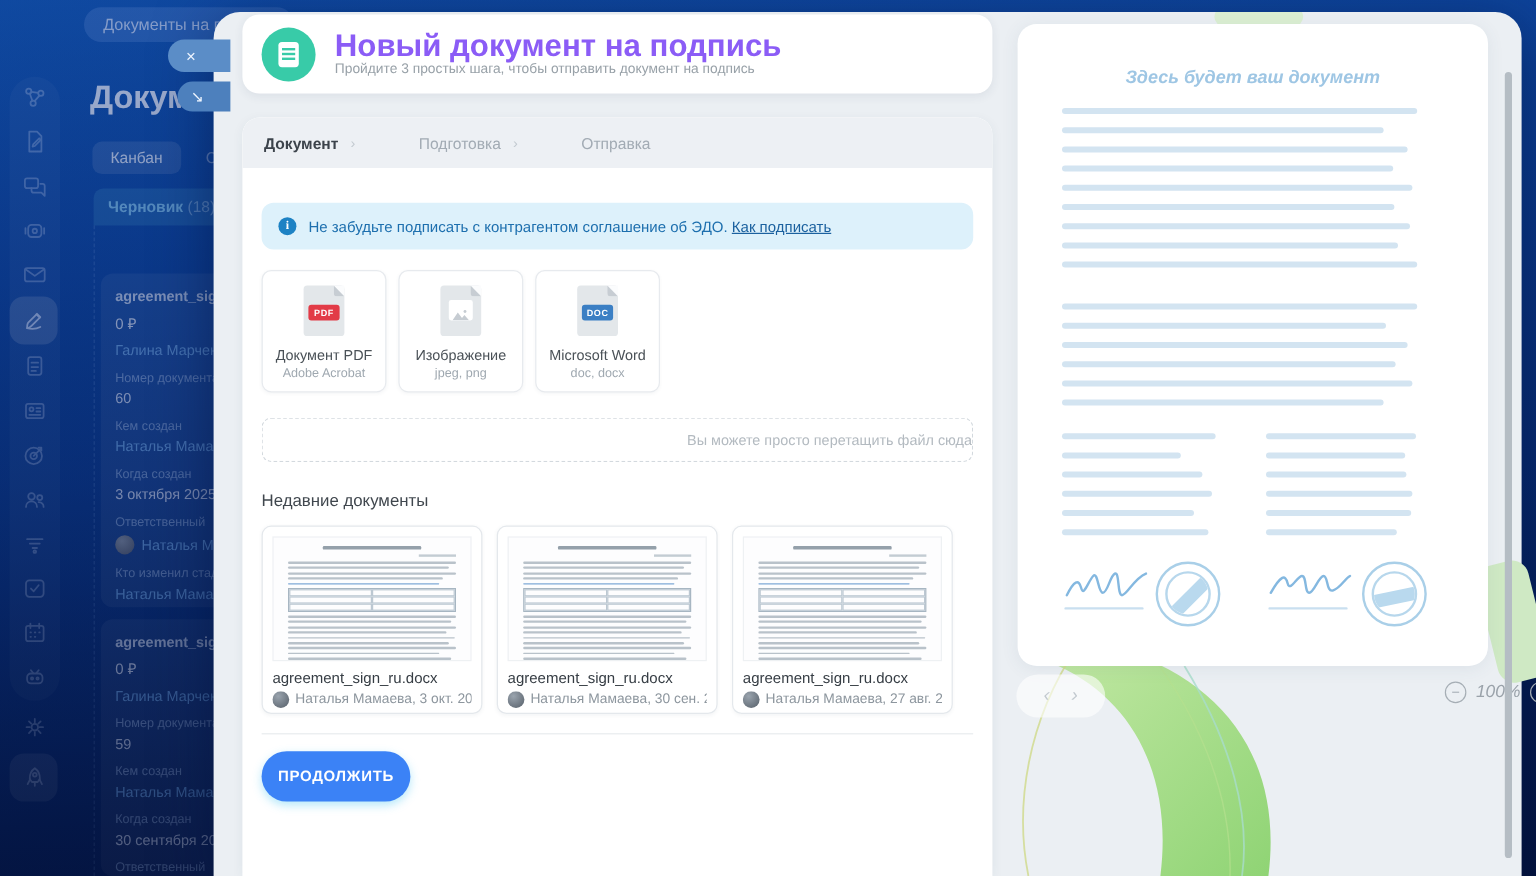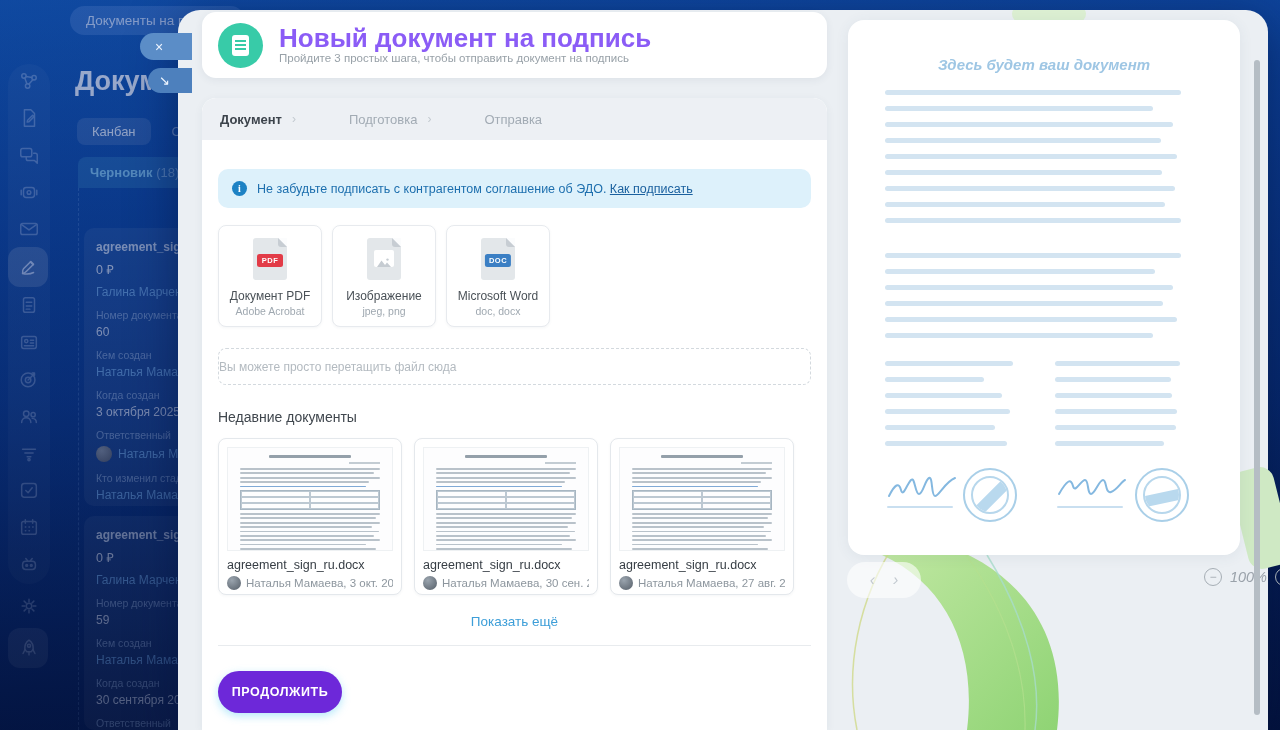--- a/index.html
+++ b/index.html
@@ -63,39 +63,39 @@
   .ftype { width:104px; height:102px; background:#fff; border:1px solid #e7eaee; border-radius:8px; box-shadow:0 1px 3px rgba(60,70,90,.05); display:flex; flex-direction:column; align-items:center; padding-top:12px; cursor:pointer; }
   .fpage { width:34px; height:42px; background:#e3e7ea; border-radius:3px; position:relative; }
   .fpage:before { content:""; position:absolute; right:0; top:0; border-style:solid; border-width:0 9px 9px 0; border-color:transparent #fbfcfd transparent transparent; }
   .fpage:after { content:""; position:absolute; right:0; top:0; width:9px; height:9px; background:#c7cdd3; border-radius:0 0 0 3px; clip-path:polygon(0 0,0 100%,100% 100%); }
   .fbadge { position:absolute; left:50%; top:16px; transform:translateX(-50%); min-width:26px; padding:2px 4px; border-radius:2.5px; color:#fff; font-size:7.5px; font-weight:bold; text-align:center; letter-spacing:.5px; }
   .fpic { position:absolute; left:7px; top:12px; width:20px; height:17px; background:#fff; border-radius:2px; display:flex; align-items:flex-end; justify-content:center; overflow:hidden; }
   .fpic svg { width:14px; height:10px; }
   .ftype-t { margin-top:9px; font-size:12px; color:#4a5157; }
   .ftype-s { margin-top:2px; font-size:10.5px; color:#9fa8b0; }
 
-  .dropzone { margin-top:21px; height:37px; border:1.5px dashed #d3d9de; border-radius:8px; display:flex; align-items:center; justify-content:flex-start; font-size:12px; color:#b3bac0; }
+  .dropzone { margin-top:21px; height:37px; border:1.5px dashed #d3d9de; border-radius:8px; display:flex; align-items:center; justify-content:flex-end; font-size:12px; color:#b3bac0; }
 
   .recent-title { margin-top:24px; font-size:14px; color:#40474e; }
   .recent-row { margin-top:13px; display:flex; gap:12px; }
   .doc-card { width:184px; height:157px; background:#fff; border:1px solid #e4e8ec; border-radius:8px; box-shadow:0 1px 3px rgba(60,70,90,.05); padding:8px; cursor:pointer; }
   .doc-thumb { width:166px; height:104px; border:1px solid #eef1f3; background:#fdfdfe; padding:7px 12px 5px 12px; overflow:hidden; }
   .th-title { height:3px; width:58%; margin:0 auto 4px auto; background:#94a0aa; border-radius:1px; }
   .th-date { height:2px; width:22%; margin:0 0 4px auto; background:#c3ccd3; }
   .th-line { height:1.8px; background:#b9c2ca; border-radius:1px; margin-bottom:2.6px; }
   .th-line.blue { background:#7fa9d6; }
   .th-table { height:20px; border:1px solid #a7b6c2; margin:2px 0 3px 0; display:grid; grid-template-columns:1fr 1fr; grid-template-rows:1fr 1fr 1fr; }
   .th-table div { border:0.5px solid #bcc8d2; }
   .doc-name { margin-top:7px; font-size:12.5px; color:#363d44; }
   .doc-meta { margin-top:4px; display:flex; align-items:center; gap:5px; font-size:11.5px; color:#8d969e; white-space:nowrap; overflow:hidden; }
   .doc-ava { width:14px; height:14px; border-radius:50%; background:radial-gradient(circle at 35% 30%,#9aa4ae,#555e68); flex:0 0 14px; }
 
   .show-more { margin-top:19px; text-align:center; font-size:13.5px; color:#3d9ed8; cursor:pointer; }
   .divider { margin-top:16px; border-top:1px solid #e8ebee; }
-  .btn-continue { margin-top:25px; width:124px; height:42px; border:none; border-radius:21px; background:#6d28d9; color:#fff; font-size:12.5px; font-weight:bold; letter-spacing:.6px; font-family:"Liberation Sans", sans-serif; cursor:pointer; box-shadow:0 3px 8px rgba(71,198,242,.4); }
+  .btn-continue { margin-top:14px; width:124px; height:42px; border:none; border-radius:21px; background:#3b82f6; color:#fff; font-size:12.5px; font-weight:bold; letter-spacing:.6px; font-family:"Liberation Sans", sans-serif; cursor:pointer; box-shadow:0 3px 8px rgba(71,198,242,.4); }
 
   
   .preview-panel { position:absolute; left:649px; top:0; width:494px; height:720px; overflow:hidden; border-radius:0 22px 0 0;font-style:italic; }
   .deco { position:absolute; }
   .preview-card { position:absolute; left:21px; top:10px; width:392px; height:535px; background:#fff; border-radius:16px; box-shadow:0 2px 14px rgba(70,90,110,.08); z-index:2; }
   .pv-title { position:absolute; left:0; right:0; top:36px; text-align:center; font-size:15px; font-weight:600; color:#9ec6e4; }
   .sk-group { position:absolute; left:37px; width:296px; }
   .sk-line { height:5px; border-radius:3px; background:#d3e4f1; margin-bottom:11px; }
   .sk-col { position:absolute; width:130px; }
   .sig { position:absolute; z-index:2; }
@@ -413,21 +413,20 @@
                   <div class="th-line" style="width: 97%;"></div>
                 </div>
               <div class="doc-name">agreement_sign_ru.docx</div>
               <div class="doc-meta">
                   <span class="doc-ava"></span>
                   <span>Наталья Мамаева, 27 авг. 2...</span>
                 </div>
             </div>
           </div>
 
-          <div class="show-more">Показать ещё</div>
           <div class="divider"></div>
           <button class="btn-continue">ПРОДОЛЖИТЬ</button>
         </div>
       </div>
     </div>
 
     <div class="preview-panel">
       <div class="deco" style="left:185px; top:-4px; width:74px; height:16px; border-radius:8px; background:#dcefd2;"></div>
       <div class="deco" style="left:412px; top:458px; width:44px; height:100px; border-radius:14px; background:#cfe9c4; transform:rotate(-14deg);"></div>
       <svg class="deco" style="left:0; top:520px;" width="441" height="200" viewBox="0 0 441 200">

